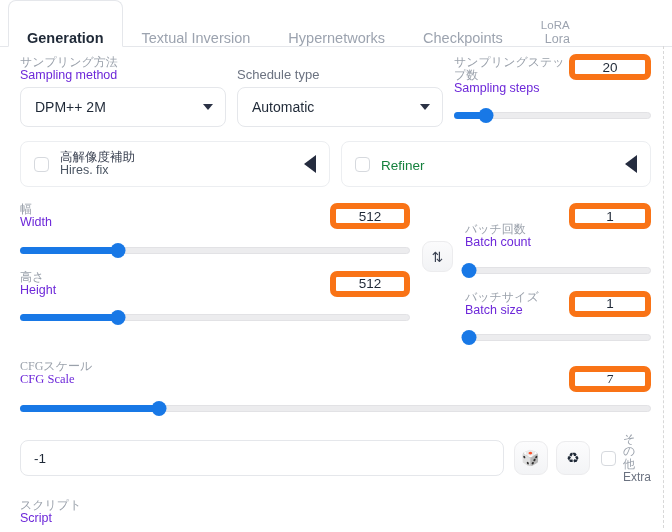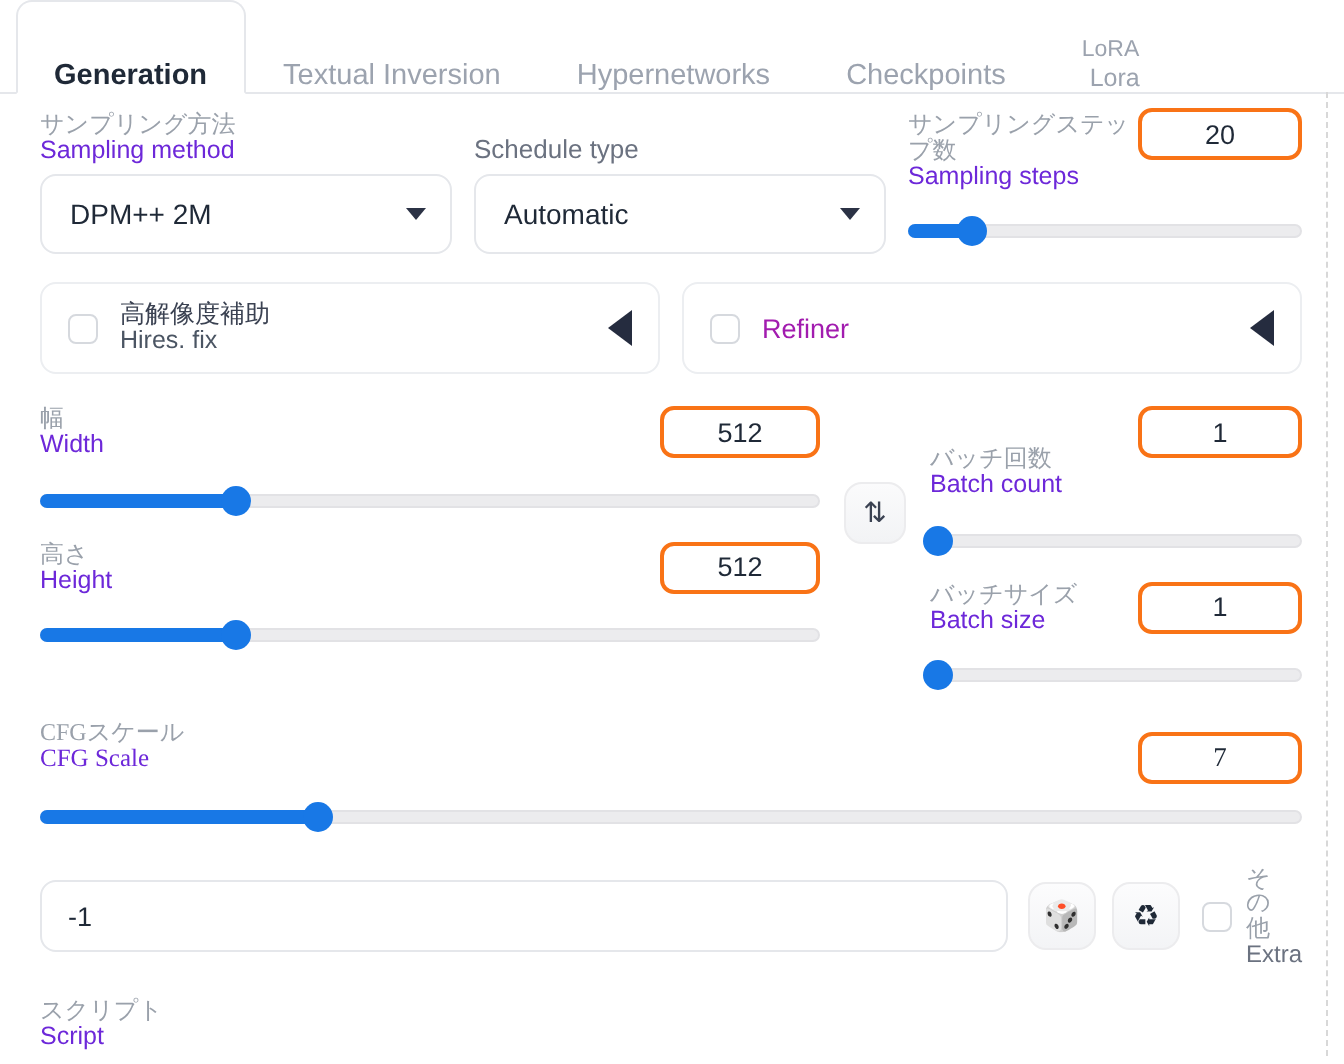--- a/index.html
+++ b/index.html
@@ -64,21 +64,21 @@
     font-size:14px;color:#1f2937;cursor:pointer;
   }
   .caret{
     position:absolute;right:12px;top:50%;transform:translateY(-50%);
     width:0;height:0;border-left:5px solid transparent;
     border-right:5px solid transparent;border-top:6px solid #2b3245;
   }
 
   
   .numbox{
-    height:26px;width:80px;border:2px solid #f97316;border-radius:7px;
+    height:26px;width:80px;border:6px solid #f97316;border-radius:7px;
     background:#fff;display:flex;align-items:center;justify-content:center;
     font-size:13.5px;color:#1f2937;box-sizing:border-box;cursor:text;
   }
 
   
   .slider{position:relative;height:16px;cursor:pointer;}
   .slider .track{
     position:absolute;left:0;right:0;top:5px;height:7px;border-radius:4px;
     background:#ececee;border:1px solid #e2e2e5;box-sizing:border-box;
   }
@@ -98,21 +98,21 @@
 
   
   .acc{
     height:46px;border:1px solid #eceef1;border-radius:8px;background:#fff;
     display:flex;align-items:center;padding:0 13px;box-sizing:border-box;
     cursor:pointer;
   }
   .acc .txt{margin-left:11px;line-height:1.08;}
   .acc .txt .ja{display:block;font-size:12.5px;color:#3b4252;}
   .acc .txt .en{display:block;font-size:12.5px;color:#4b5563;}
-  .acc .txt .solo{font-size:13.5px;color:#a21caf;}
+  .acc .txt .solo{font-size:13.5px;color:#15803d;}
   .tri{
     margin-left:auto;width:0;height:0;
     border-top:9px solid transparent;border-bottom:9px solid transparent;
     border-right:12px solid #252c3f;
   }
 
   
   .iconbtn{
     width:34px;height:34px;border-radius:9px;border:1px solid #ececee;
     background:linear-gradient(180deg,#fcfcfd 0%,#f3f4f6 100%);

